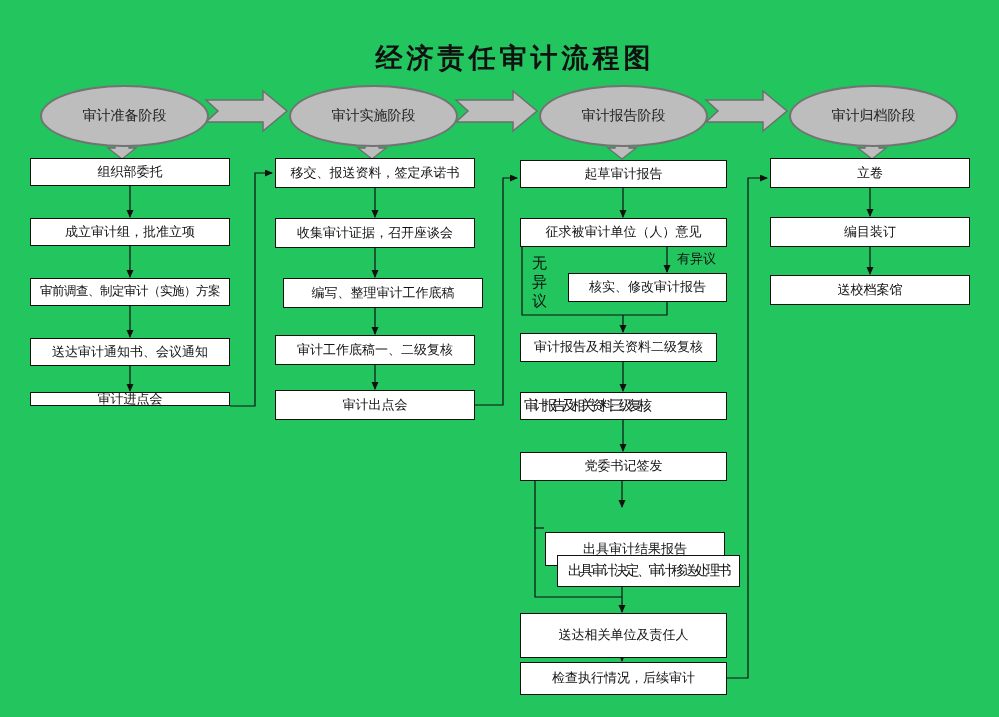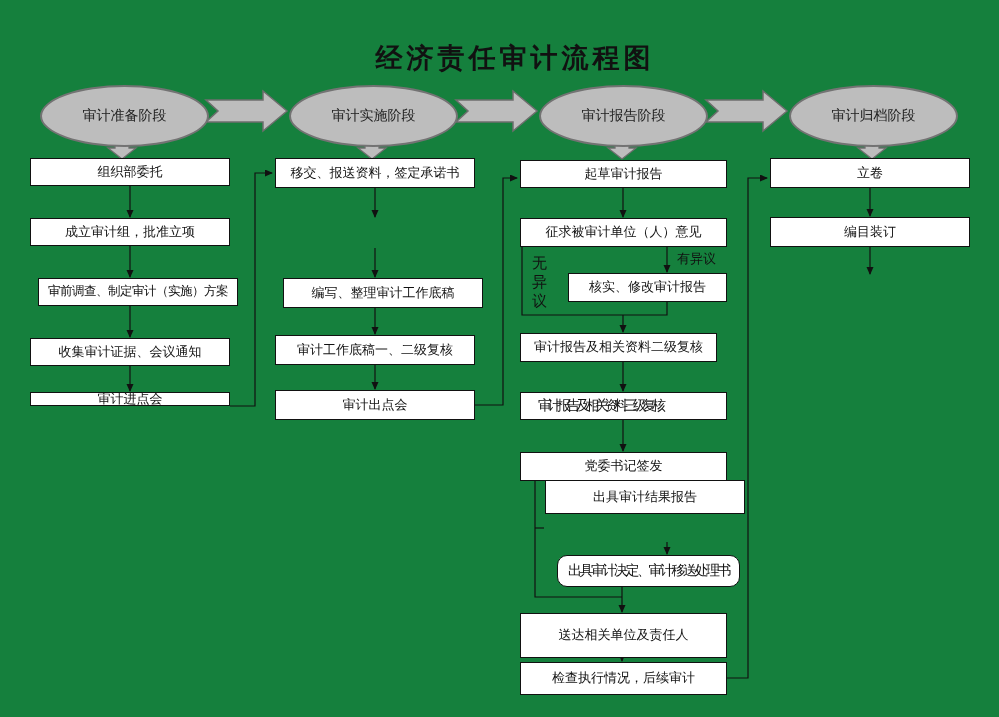--- a/index.html
+++ b/index.html
@@ -1,29 +1,29 @@
 <!DOCTYPE html>
 <html><head>
 <meta charset="utf-8">
 <style>
   html,body{margin:0;padding:0;background:#fff;}
-  .canvas{position:relative;width:999px;height:717px;background:#15803d;overflow:hidden;
+  .canvas{position:relative;width:999px;height:717px;background:#22c55e;overflow:hidden;
           font-family:"Liberation Sans","DejaVu Sans",sans-serif;color:#111;}
   .layer{position:absolute;left:0;top:0;}
   .title{position:absolute;left:0;top:40px;width:1030px;text-align:center;
          font-size:27px;font-weight:bold;letter-spacing:4px;color:#111;}
   .oval{position:absolute;height:58px;width:165px;background:#bdbdbd;border:2px solid #737373;
         border-radius:50%;display:flex;align-items:center;justify-content:center;
         font-size:14px;color:#222;}
   .box{position:absolute;background:#ffffff;border:1px solid #111;box-sizing:border-box;
        display:flex;align-items:center;justify-content:center;font-size:13px;
        text-align:center;line-height:1.1;}
-  .tight{font-size:12.5px;letter-spacing:-0.5px;margin-left:8px;}
-  .sq1{font-size:14px;letter-spacing:-4.5px;justify-content:flex-start;padding-left:17px;}
-  .sq2{font-size:14px;letter-spacing:-2.5px;border-radius:10px;}
+  .tight{font-size:12.5px;letter-spacing:-0.5px;}
+  .sq1{font-size:14px;letter-spacing:-4.5px;justify-content:flex-start;padding-left:3px;}
+  .sq2{font-size:14px;letter-spacing:-2.5px;}
   .blabel{position:absolute;font-size:13px;color:#111;}
   .vlabel{position:absolute;font-size:15px;width:17px;line-height:19px;word-break:break-all;
           text-align:center;color:#111;}
 </style>
 </head>
 <body>
 
 <div class="canvas">
 
   <svg class="layer" width="999" height="717" viewBox="0 0 999 717">
@@ -100,37 +100,39 @@
   <div class="title">经济责任审计流程图</div>
 
   <div class="oval" style="left:40px;top:85px">审计准备阶段</div>
   <div class="oval" style="left:289px;top:85px">审计实施阶段</div>
   <div class="oval" style="left:539px;top:85px">审计报告阶段</div>
   <div class="oval" style="left:789px;top:85px">审计归档阶段</div>
 
   <div class="box" style="left:30px;top:158px;width:200px;height:28px">组织部委托</div>
   <div class="box" style="left:30px;top:218px;width:200px;height:28px">成立审计组，批准立项</div>
   <div class="box tight" style="left:30px;top:278px;width:200px;height:28px">审前调查、制定审计（实施）方案</div>
-  <div class="box" style="left:30px;top:338px;width:200px;height:28px">收集审计证据、会议通知</div>
+  <div class="box" style="left:30px;top:338px;width:200px;height:28px">送达审计通知书、会议通知</div>
   <div class="box" style="left:30px;top:392px;width:200px;height:14px">审计进点会</div>
 
   <div class="box" style="left:275px;top:158px;width:200px;height:30px">移交、报送资料，签定承诺书</div>
+  <div class="box" style="left:275px;top:218px;width:200px;height:30px">收集审计证据，召开座谈会</div>
   <div class="box" style="left:283px;top:278px;width:200px;height:30px">编写、整理审计工作底稿</div>
   <div class="box" style="left:275px;top:335px;width:200px;height:30px">审计工作底稿一、二级复核</div>
   <div class="box" style="left:275px;top:390px;width:200px;height:30px">审计出点会</div>
 
   <div class="box" style="left:520px;top:160px;width:207px;height:28px">起草审计报告</div>
   <div class="box" style="left:520px;top:218px;width:207px;height:29px">征求被审计单位（人）意见</div>
   <div class="vlabel" style="left:531px;top:253px">无异议</div>
   <div class="blabel" style="left:677px;top:250px">有异议</div>
   <div class="box" style="left:568px;top:273px;width:159px;height:29px">核实、修改审计报告</div>
   <div class="box" style="left:520px;top:333px;width:197px;height:29px">审计报告及相关资料二级复核</div>
   <div class="box sq1" style="left:520px;top:392px;width:207px;height:28px">审计报告及相关资料三级复核</div>
   <div class="box" style="left:520px;top:452px;width:207px;height:29px">党委书记签发</div>
-  <div class="box" style="left:545px;top:480px;width:200px;height:34px">出具审计结果报告</div>
+  <div class="box" style="left:545px;top:532px;width:180px;height:34px">出具审计结果报告</div>
   <div class="box sq2" style="left:557px;top:555px;width:183px;height:32px">出具审计决定、审计移送处理书</div>
   <div class="box" style="left:520px;top:613px;width:207px;height:45px">送达相关单位及责任人</div>
   <div class="box" style="left:520px;top:662px;width:207px;height:33px">检查执行情况，后续审计</div>
 
   <div class="box" style="left:770px;top:158px;width:200px;height:30px">立卷</div>
   <div class="box" style="left:770px;top:217px;width:200px;height:30px">编目装订</div>
+  <div class="box" style="left:770px;top:275px;width:200px;height:30px">送校档案馆</div>
 
 </div>
 
 </body></html>

